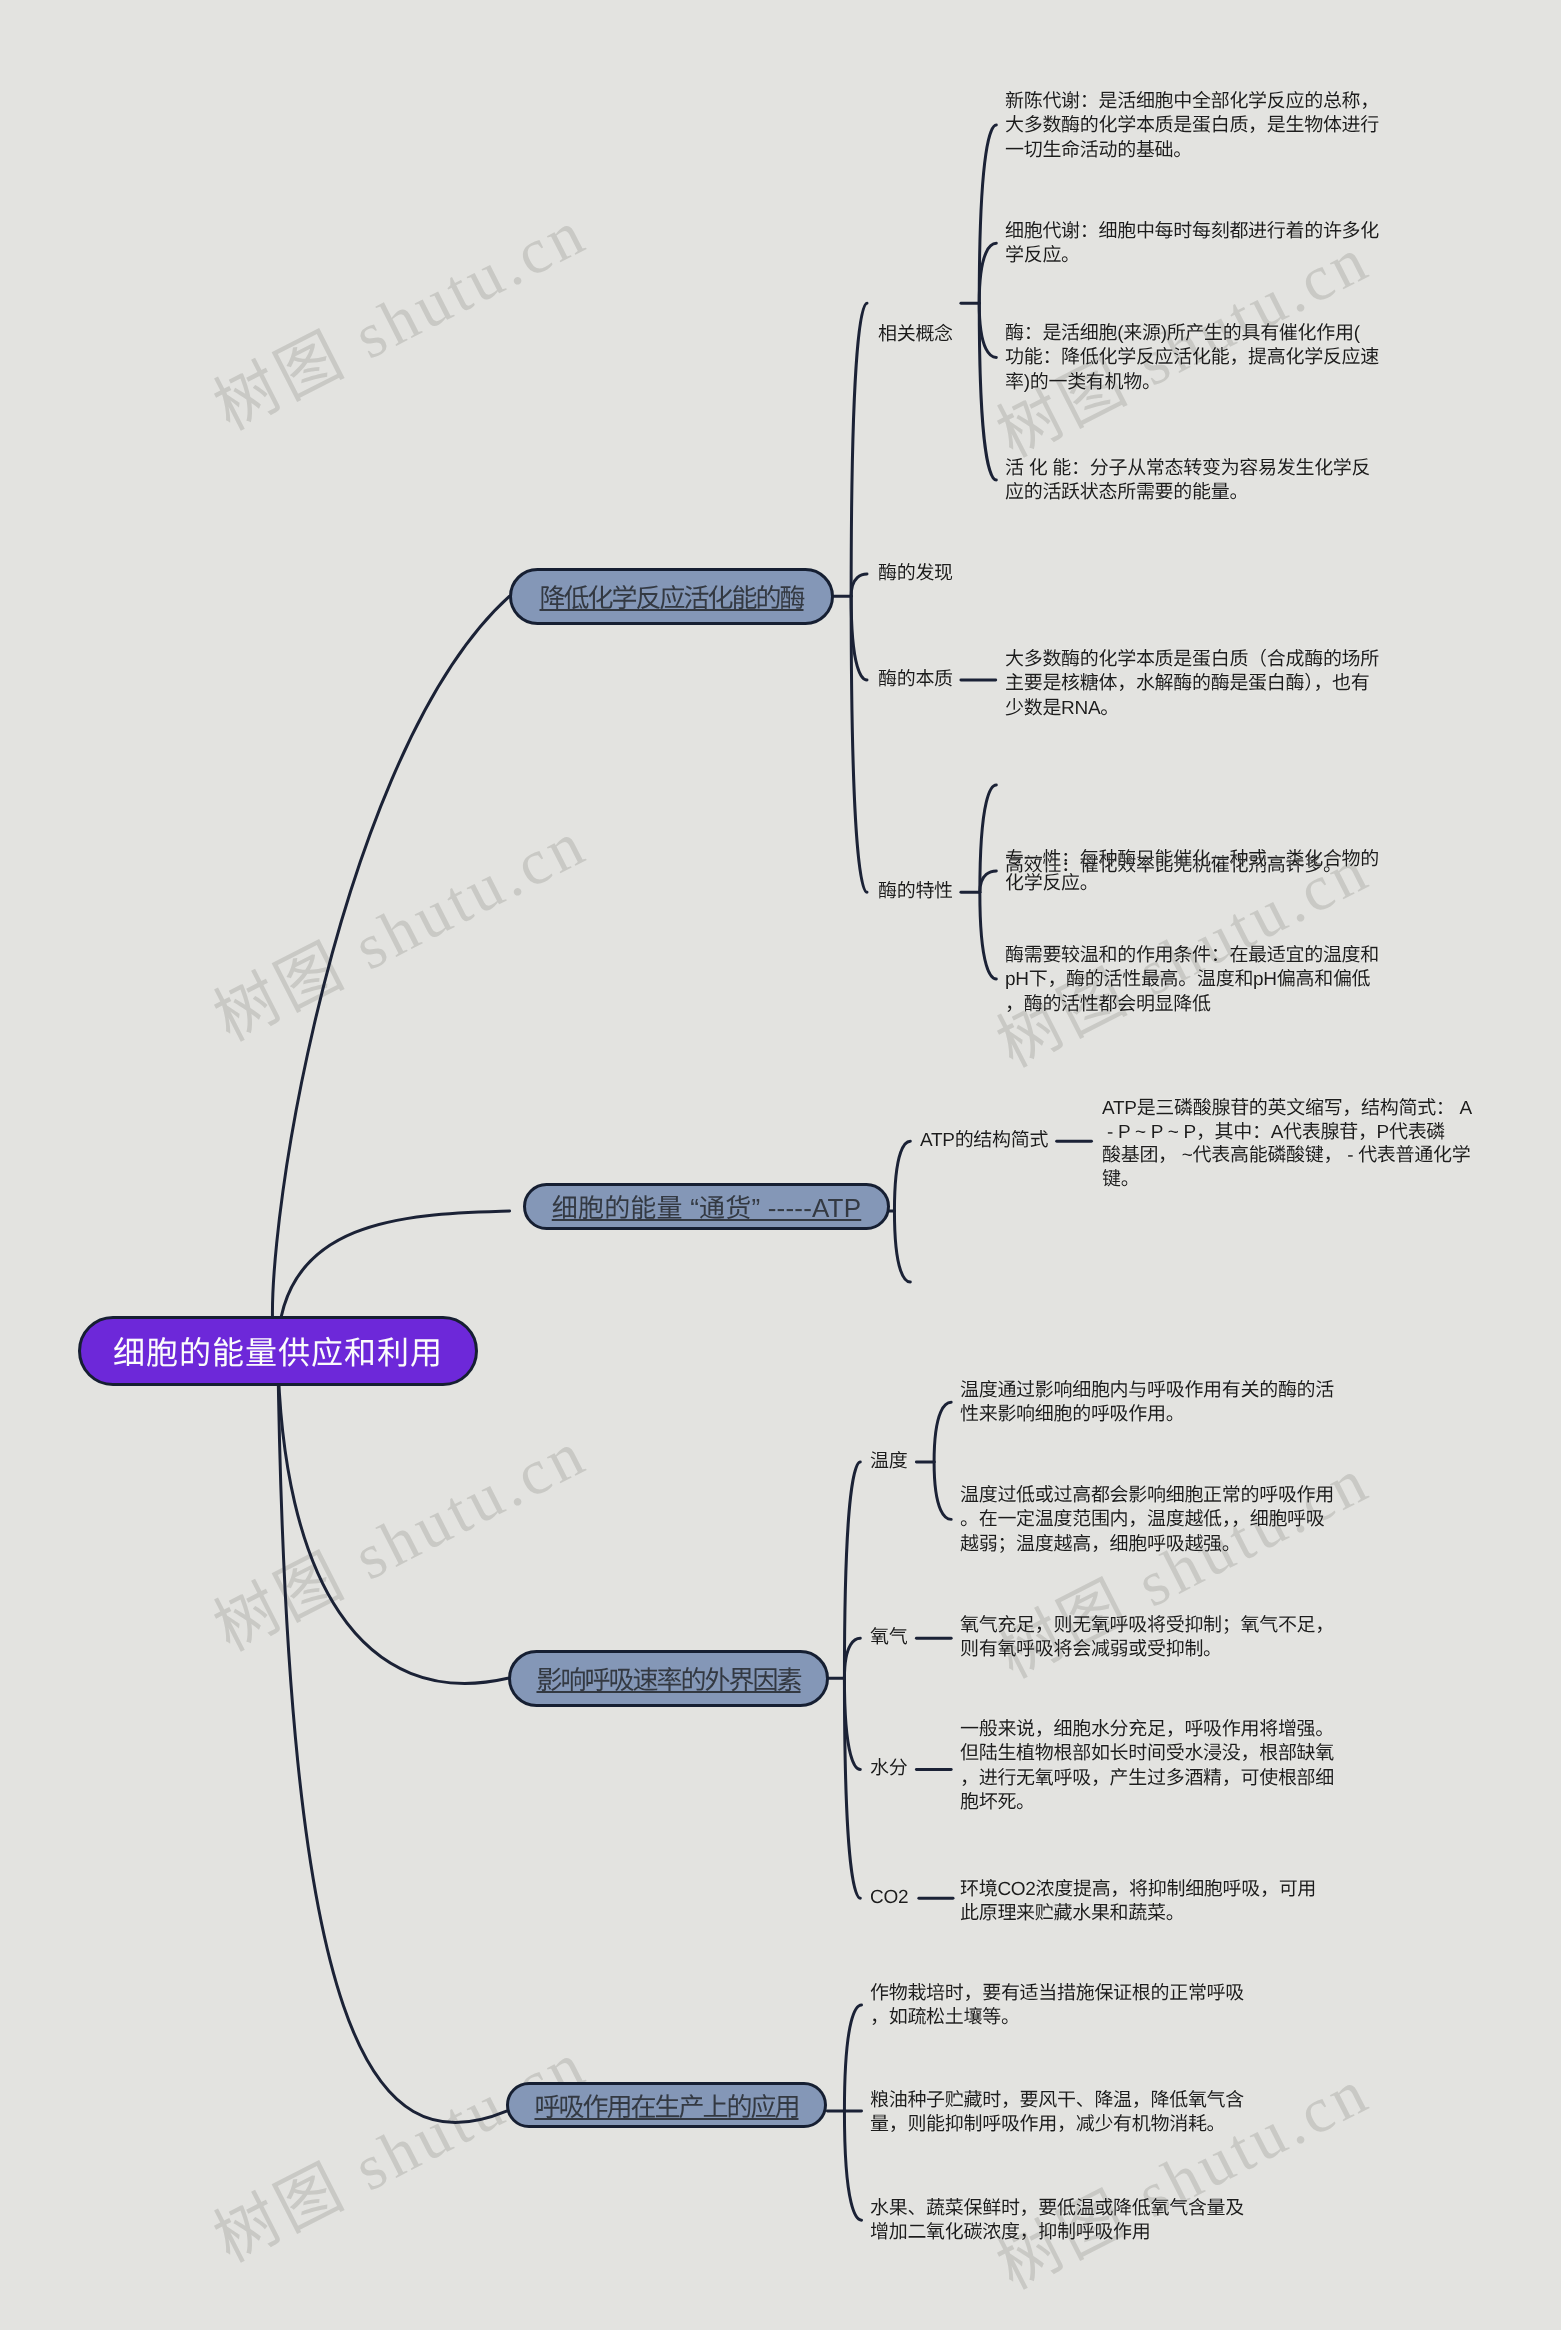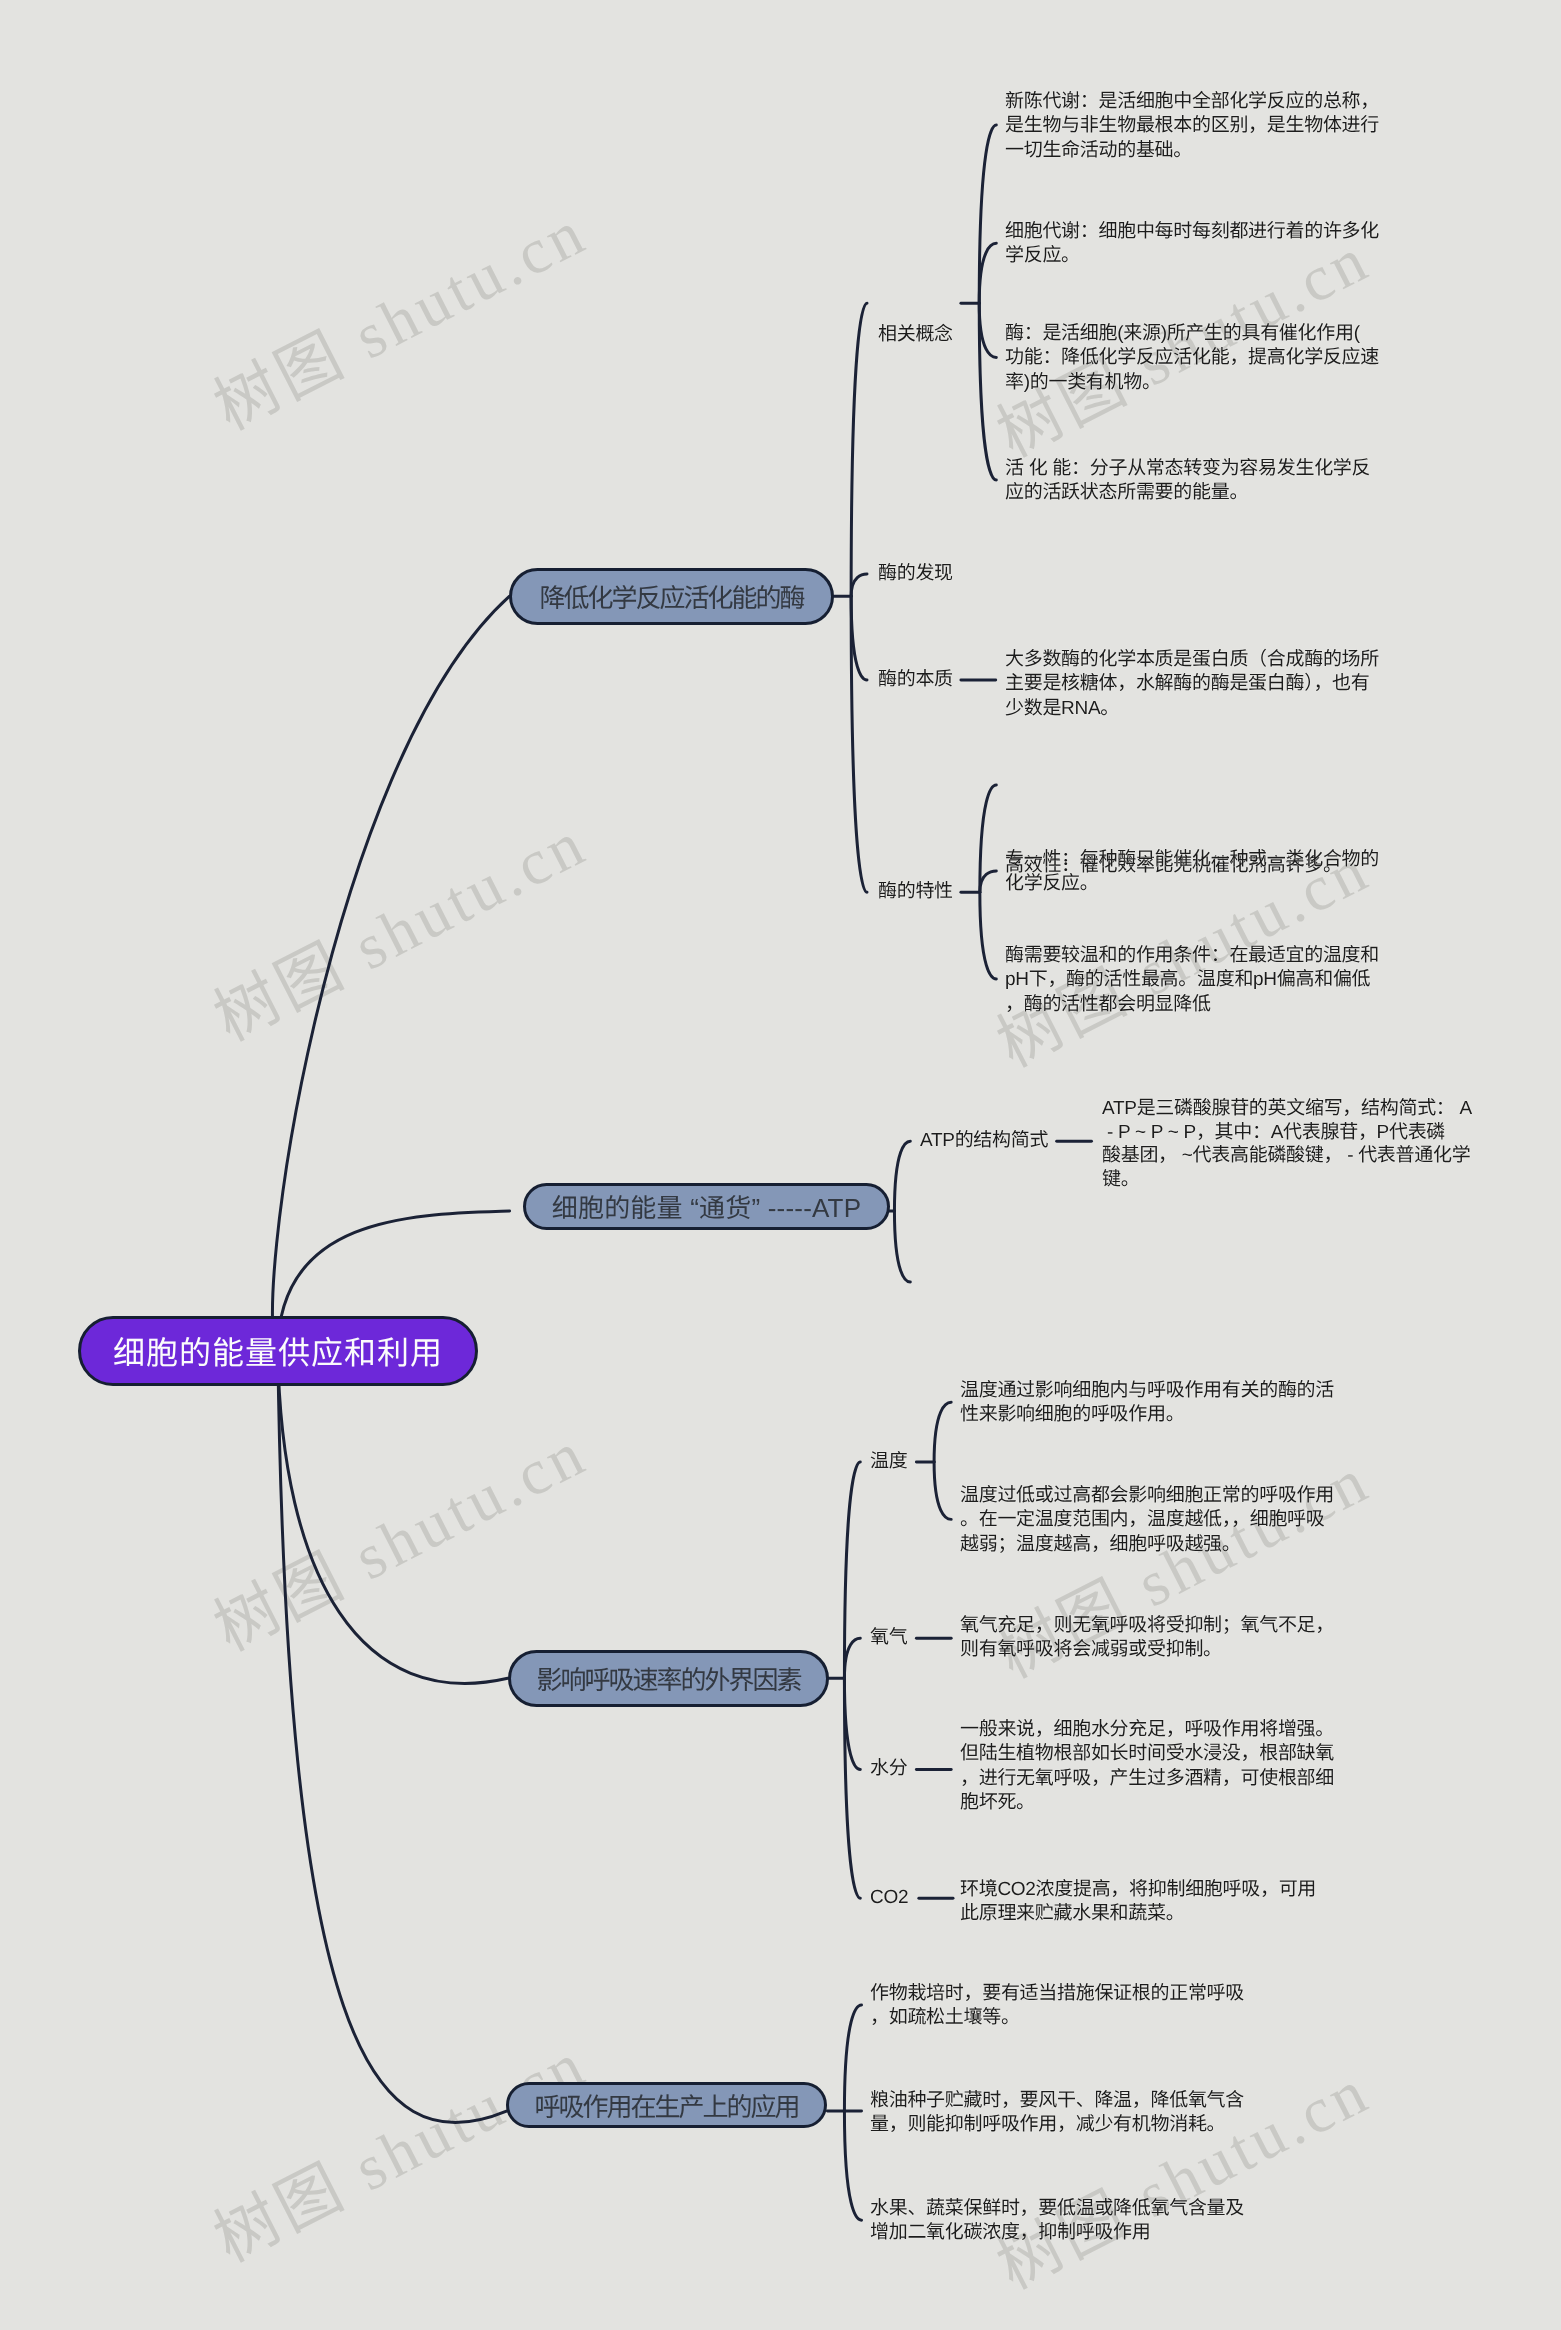--- a/index.html
+++ b/index.html
@@ -13,21 +13,21 @@
           pointer-events:none;}
 .wm{position:absolute;white-space:nowrap;font-family:"Liberation Serif",serif;
     font-size:64px;letter-spacing:4.3px;color:#c9c9c5;transform-origin:0 0;font-weight:400;}
 svg.links{position:absolute;left:0;top:0;width:1562px;height:2330px;overflow:visible;}
 .node{position:absolute;box-sizing:border-box;display:flex;align-items:center;
       justify-content:center;border-style:solid;border-color:#161f32;border-radius:609px;
       white-space:nowrap;}
 .node-root{background:#6d28d9;color:#fbfbfc;border-width:3.1px;}
 .node-root .t{font-size:32px;letter-spacing:1px;}
 .node-b{background:#8497b7;color:#333942;border-width:3.1px;}
-.node-b .t{font-size:26px;letter-spacing:-2px;}
+.node-b .t{font-size:26px;letter-spacing:-2px;text-decoration:underline;}
 .lbl{position:absolute;white-space:nowrap;color:#1c1c1c;font-size:19px;line-height:24.4px;letter-spacing:-0.3px;
      text-shadow:0 0 1px #f2f2ef,0 0 1px #f2f2ef;}
 .para{position:absolute;color:#1c1c1c;font-size:19px;line-height:24.4px;white-space:pre;letter-spacing:-0.3px;
       text-shadow:0 0 1px #f2f2ef,0 0 1px #f2f2ef;}
 
 </style>
 </head>
 <body>
 
 <div id="stage">
@@ -106,21 +106,21 @@
 <div class="lbl" style="left:878px;top:291px;margin-top:32px;">相关概念</div>
 <div class="lbl" style="left:878px;top:562px;">酶的发现</div>
 <div class="lbl" style="left:878px;top:668px;">酶的本质</div>
 <div class="lbl" style="left:878px;top:880px;">酶的特性</div>
 <div class="lbl" style="left:920px;top:1129px;">ATP的结构简式</div>
 <div class="lbl" style="left:870px;top:1450px;">温度</div>
 <div class="lbl" style="left:870px;top:1626px;">氧气</div>
 <div class="lbl" style="left:870px;top:1757px;">水分</div>
 <div class="lbl" style="left:870px;top:1886px;">CO2</div>
 <div class="para" style="left:1005px;top:90px;line-height:24.4px;">新陈代谢：是活细胞中全部化学反应的总称，
-是生物与非生物最根本的区别，是生物体进行
+大多数酶的化学本质是蛋白质，是生物体进行
 一切生命活动的基础。</div>
 <div class="para" style="left:1005px;top:220px;line-height:24.4px;">细胞代谢：细胞中每时每刻都进行着的许多化
 学反应。</div>
 <div class="para" style="left:1005px;top:322px;line-height:24.4px;">酶：是活细胞(来源)所产生的具有催化作用(
 功能：降低化学反应活化能，提高化学反应速
 率)的一类有机物。</div>
 <div class="para" style="left:1005px;top:457px;line-height:24.4px;">活 化 能：分子从常态转变为容易发生化学反
 应的活跃状态所需要的能量。</div>
 <div class="para" style="left:1005px;top:648px;line-height:24.4px;">大多数酶的化学本质是蛋白质（合成酶的场所
 主要是核糖体，水解酶的酶是蛋白酶），也有

